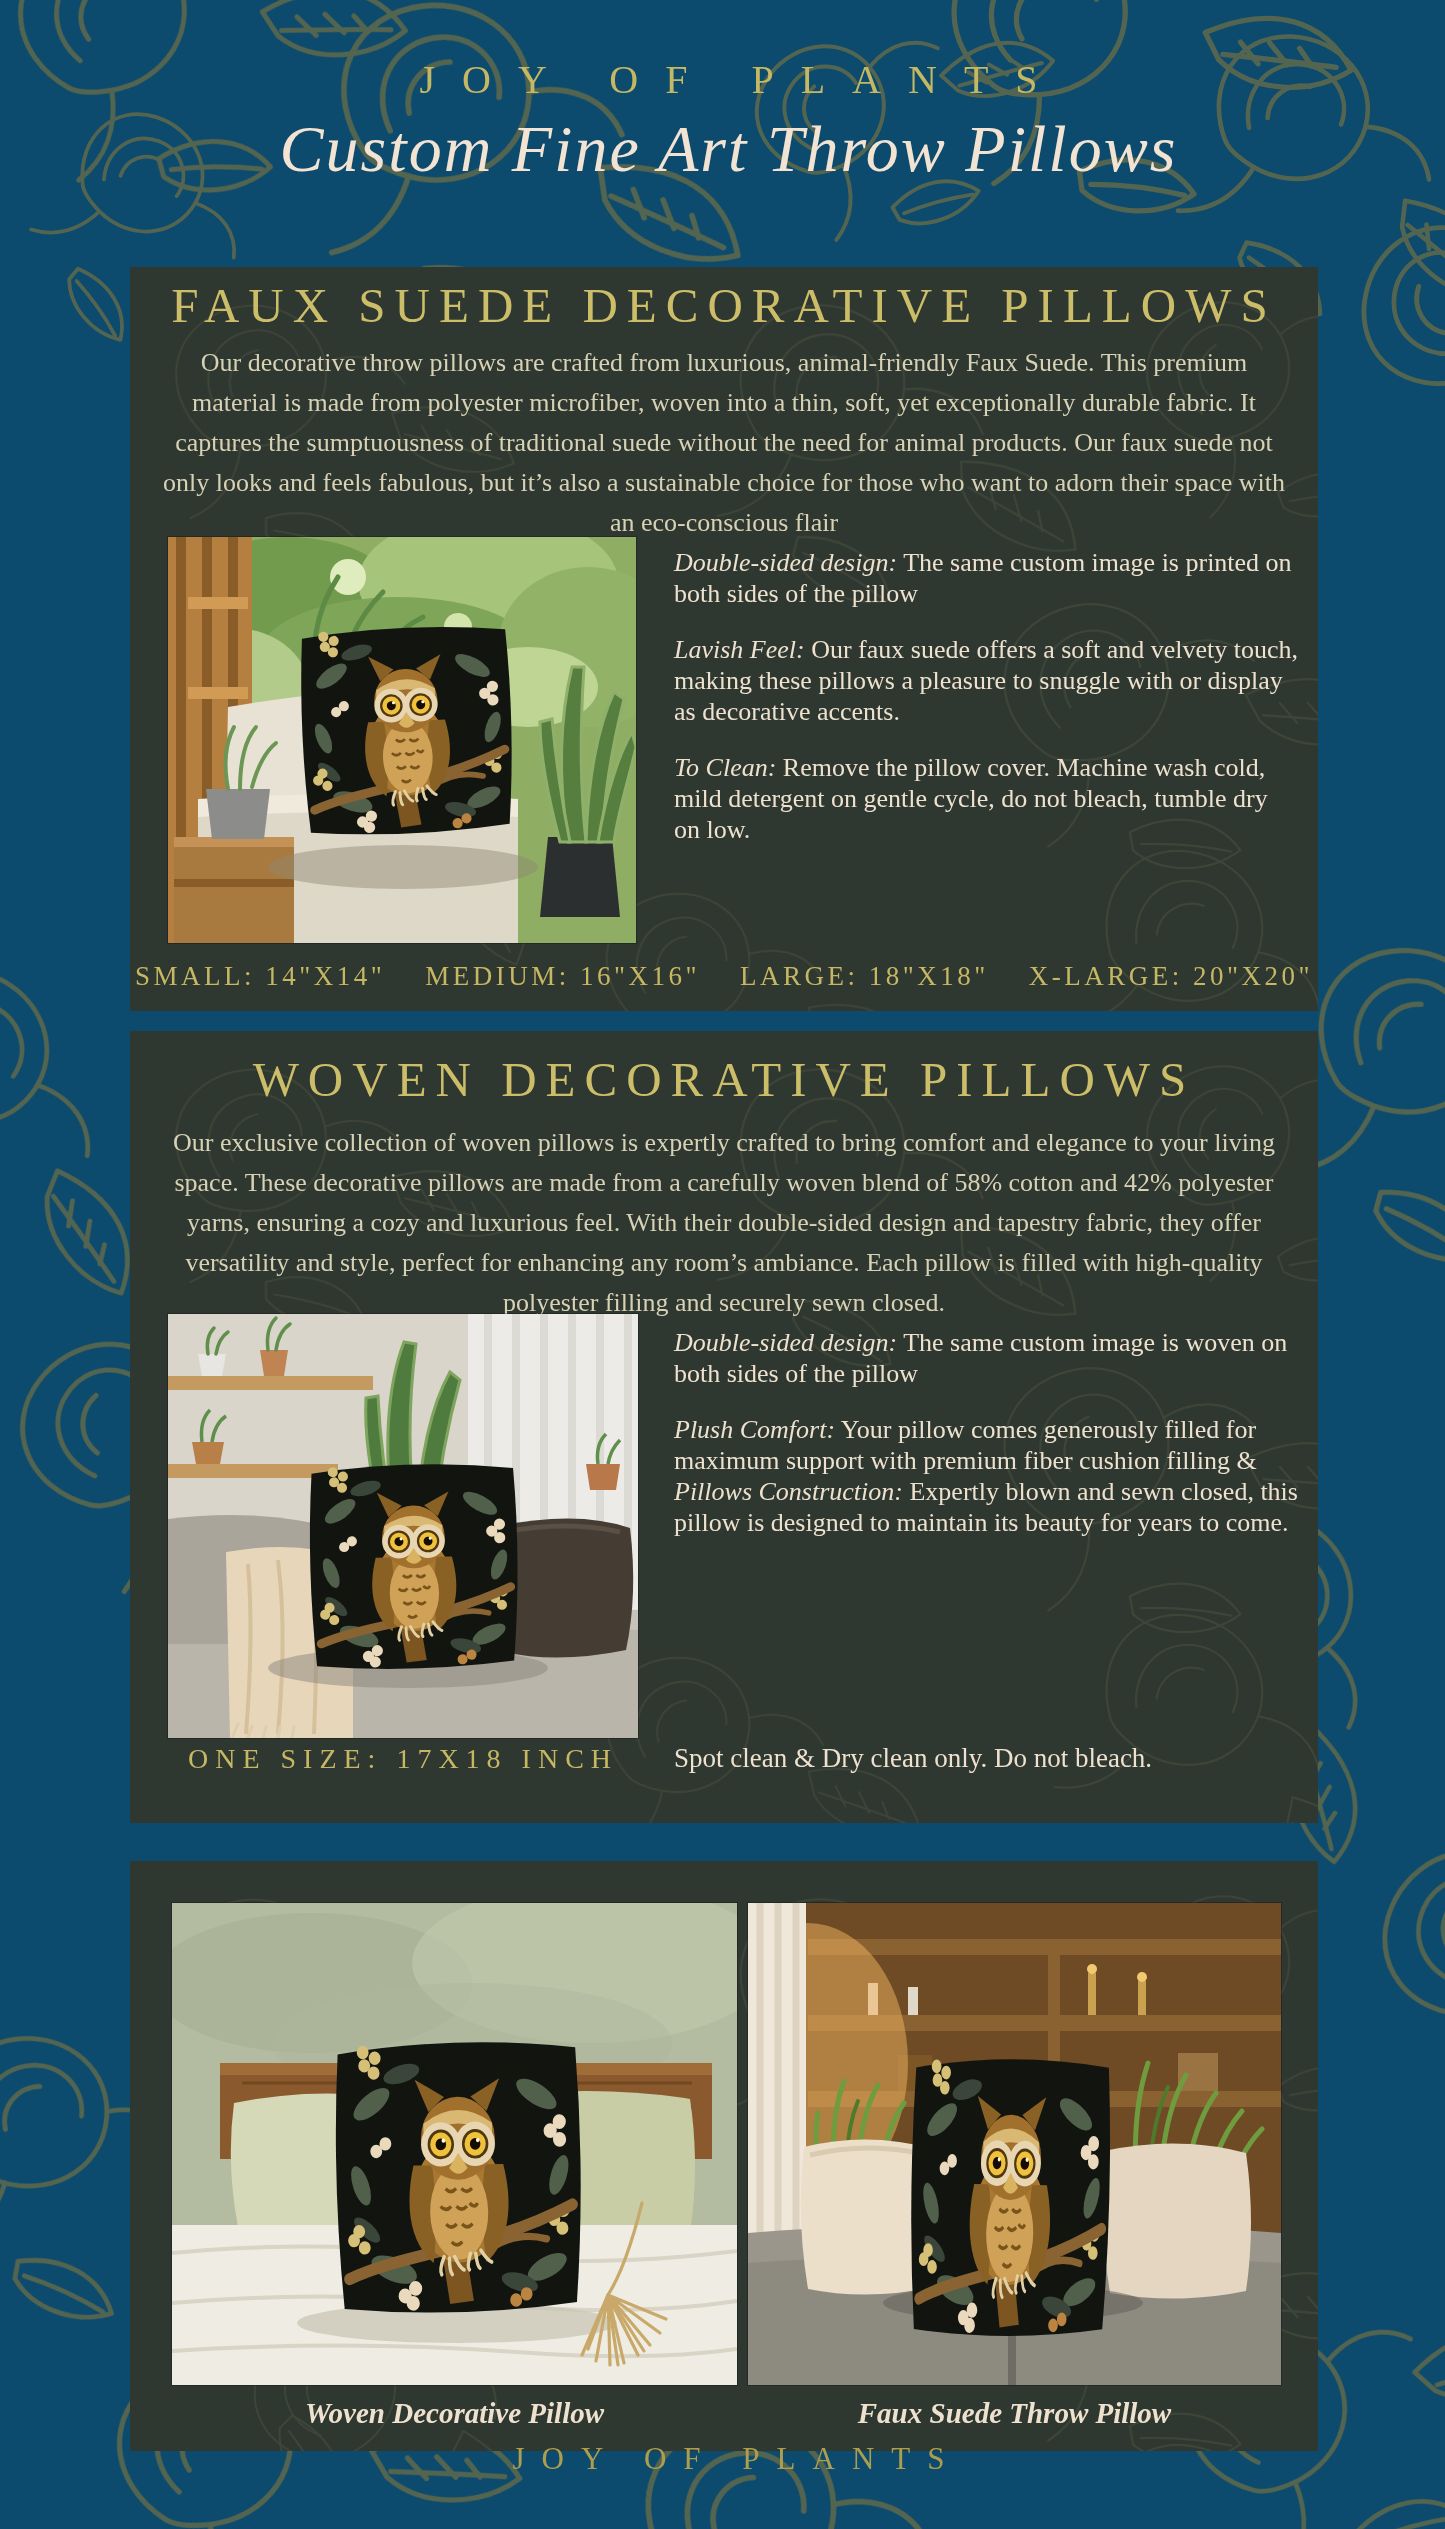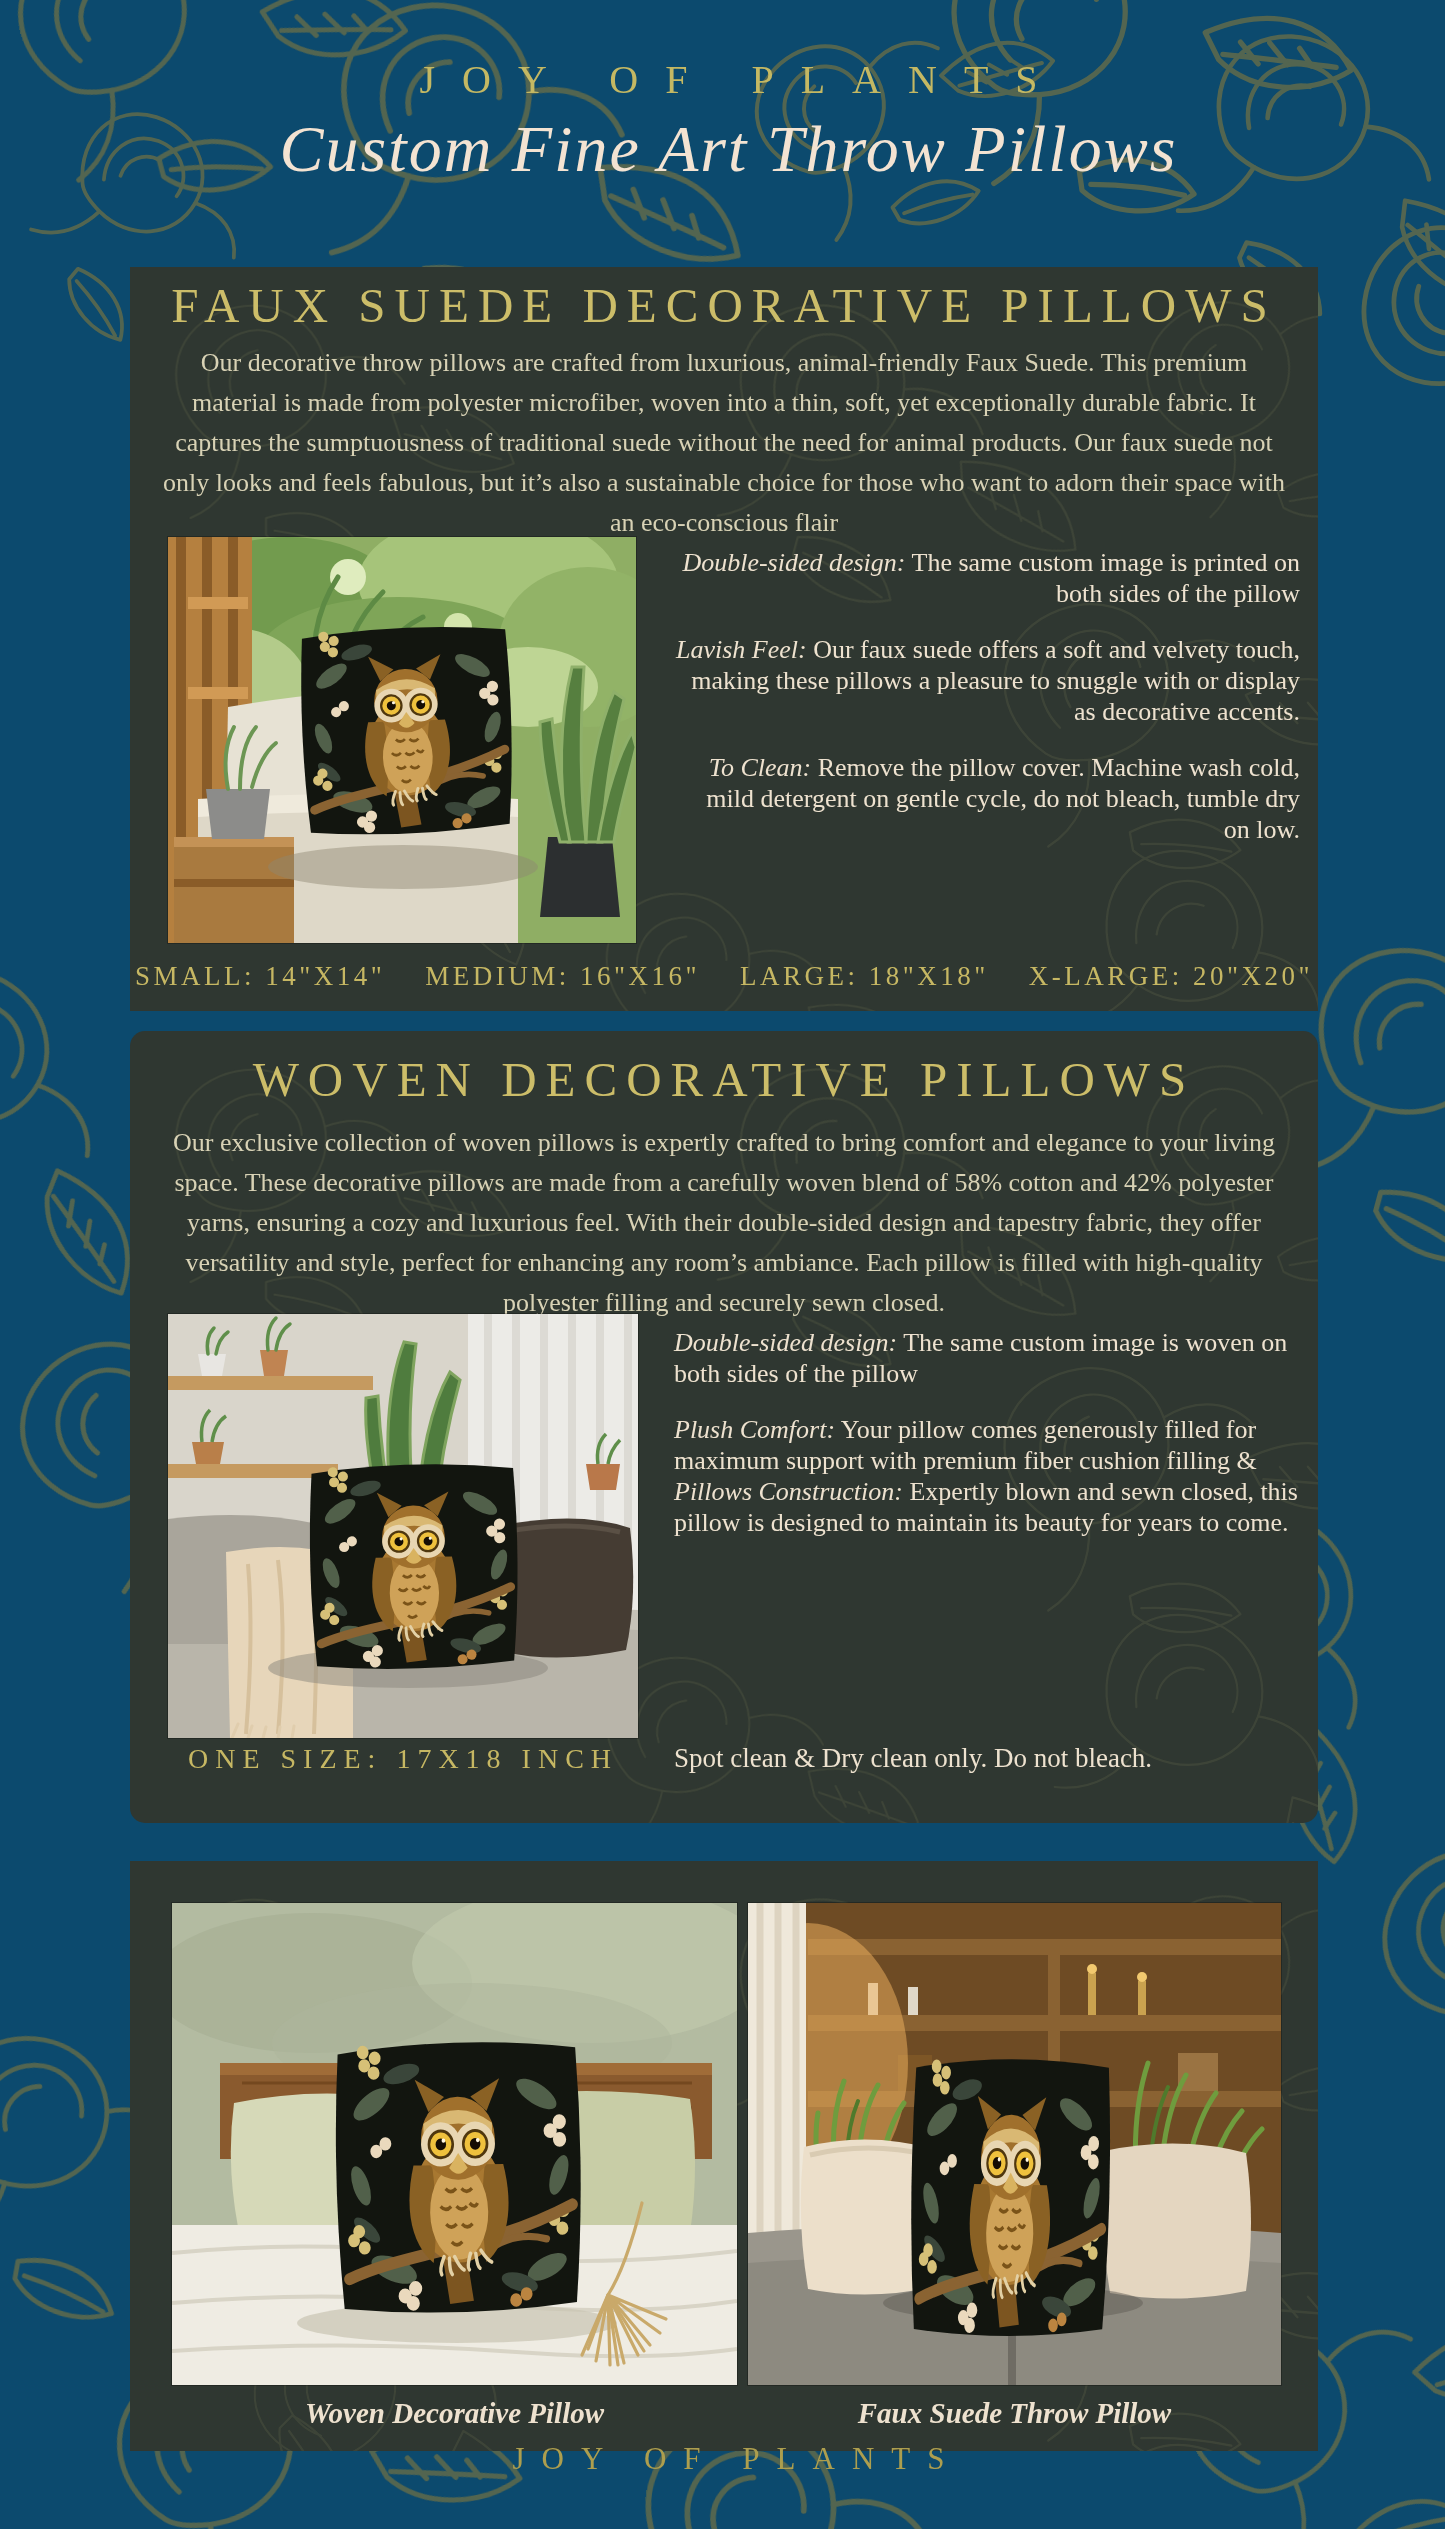--- a/index.html
+++ b/index.html
@@ -7,37 +7,37 @@
           font-family:"Liberation Serif","DejaVu Serif",serif;padding-left:12px;}
   .bg-pattern{position:absolute;left:0;top:0;width:1445px;height:2529px;display:block;}
   
   .masthead{position:absolute;left:0;top:0;width:100%;height:219px;text-align:center;}
   .brand{margin-top:56px;font-size:40px;letter-spacing:27px;text-indent:27px;color:#c4b863;font-weight:400;}
   .subtitle{margin-top:8px;font-size:66px;font-style:italic;font-weight:normal;letter-spacing:2px;color:#f3e3d2;}
   
   .panel{position:absolute;left:130px;width:1188px;background:#2f3731;margin-top:48px;}
   .panel-pattern{position:absolute;left:0;top:0;width:100%;height:100%;display:block;}
   .panel-1{top:219px;height:744px;}
-  .panel-2{top:983px;height:792px;border-radius:15px;}
+  .panel-2{top:983px;height:792px;}
   .panel-3{top:1813px;height:590px;}
   .panel > *{position:relative;}
   .section-title{position:absolute;left:0;width:100%;text-align:center;margin:0;font-weight:400;
                  font-size:49px;letter-spacing:9px;color:#ccbd69;}
   .panel-1 .section-title{top:10px;}
   .panel-2 .section-title{top:20px;}
   .intro{position:absolute;left:29px;width:1130px;margin:0;text-align:center;
          font-size:26px;line-height:40px;color:#d8d2b5;}
   .panel-1 .intro{top:76px;}
   .panel-2 .intro{top:92px;}
   .photo{position:absolute;margin:0;padding:0;box-shadow:0 0 0 1px rgba(0,0,0,.25);}
   .photo svg{display:block;width:100%;height:100%;}
   .photo-1{left:38px;top:270px;width:468px;height:406px;}
   .photo-2{left:38px;top:283px;width:470px;height:424px;}
   .features{position:absolute;left:544px;width:626px;color:#eee2cf;font-size:26px;line-height:31px;}
-  .features-1{top:280px;text-align:right;}
+  .features-1{top:280px;}
   .features-2{top:296px;}
   .features p{margin:0 0 25px 0;}
   .features em{font-style:italic;}
   .sizes{position:absolute;left:0;top:694px;width:100%;display:flex;justify-content:center;gap:40px;
          color:#c6b763;font-size:27px;letter-spacing:3.5px;}
   .size-note{position:absolute;left:38px;top:712px;width:470px;text-align:center;
              color:#c6b763;font-size:28px;letter-spacing:7px;}
   .care-note{position:absolute;left:544px;top:712px;width:626px;font-size:27px;color:#eee2cf;}
   
   .photo-3{left:42px;top:42px;width:565px;height:482px;}

